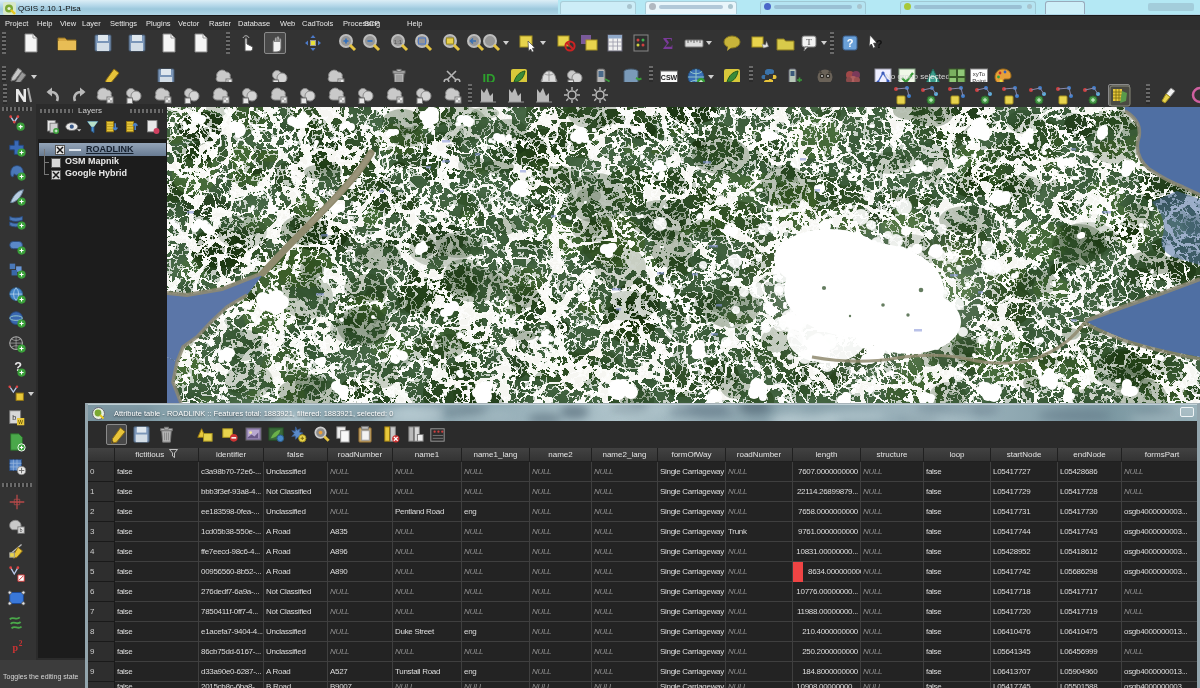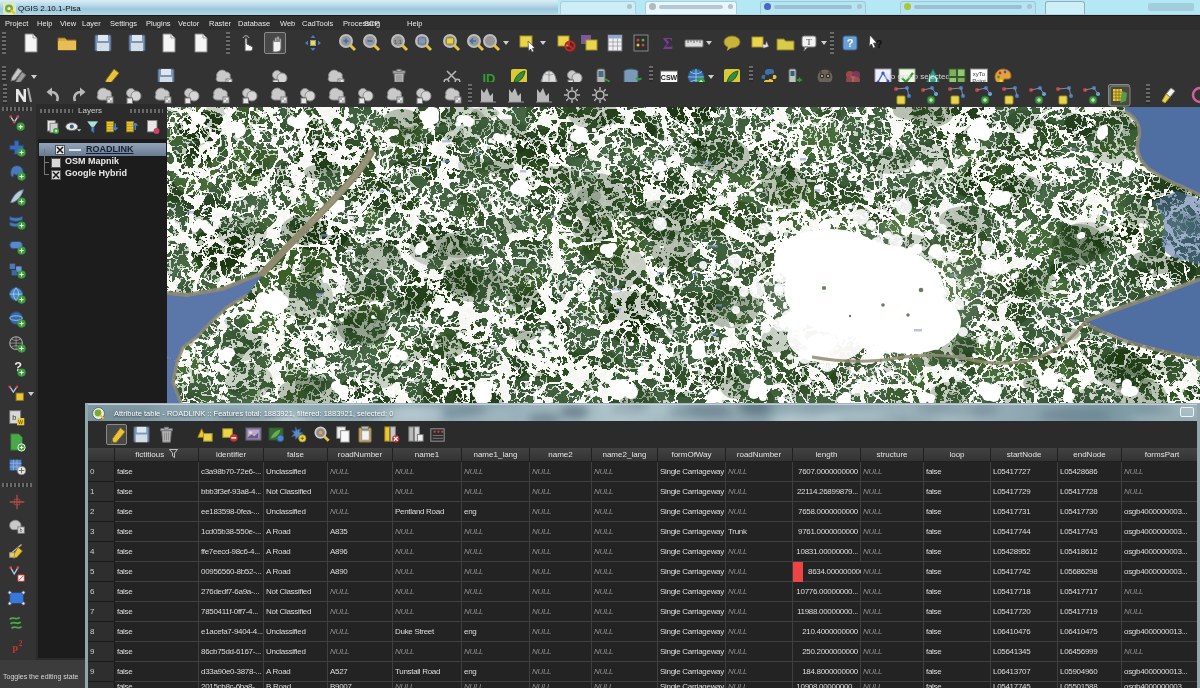--- a/index.html
+++ b/index.html
@@ -3078,21 +3078,21 @@
       <div class="cell" style="left:570px;top:194px;width:68px">Single Carriageway</div>
       <div class="cell nul" style="left:638px;top:194px;width:67px">NULL</div>
       <div class="cell num" style="left:705px;top:194px;width:68px">250.2000000000</div>
       <div class="cell nul" style="left:773px;top:194px;width:63px">NULL</div>
       <div class="cell" style="left:836px;top:194px;width:67px">false</div>
       <div class="cell" style="left:903px;top:194px;width:67px">L05641345</div>
       <div class="cell" style="left:970px;top:194px;width:64px">L06456999</div>
       <div class="cell nul" style="left:1034px;top:194px;width:81px">NULL</div>
       <div class="cell rn" style="left:0px;top:214px;width:27px">9</div>
       <div class="cell" style="left:27px;top:214px;width:84px">false</div>
-      <div class="cell" style="left:111px;top:214px;width:65px">d33a90e0-3878-...</div>
+      <div class="cell" style="left:111px;top:214px;width:65px">d33a90e0-6287-...</div>
       <div class="cell" style="left:176px;top:214px;width:64px">A Road</div>
       <div class="cell" style="left:240px;top:214px;width:65px">A527</div>
       <div class="cell" style="left:305px;top:214px;width:69px">Tunstall Road</div>
       <div class="cell" style="left:374px;top:214px;width:68px">eng</div>
       <div class="cell nul" style="left:442px;top:214px;width:62px">NULL</div>
       <div class="cell nul" style="left:504px;top:214px;width:66px">NULL</div>
       <div class="cell" style="left:570px;top:214px;width:68px">Single Carriageway</div>
       <div class="cell nul" style="left:638px;top:214px;width:67px">NULL</div>
       <div class="cell num" style="left:705px;top:214px;width:68px">184.8000000000</div>
       <div class="cell nul" style="left:773px;top:214px;width:63px">NULL</div>

